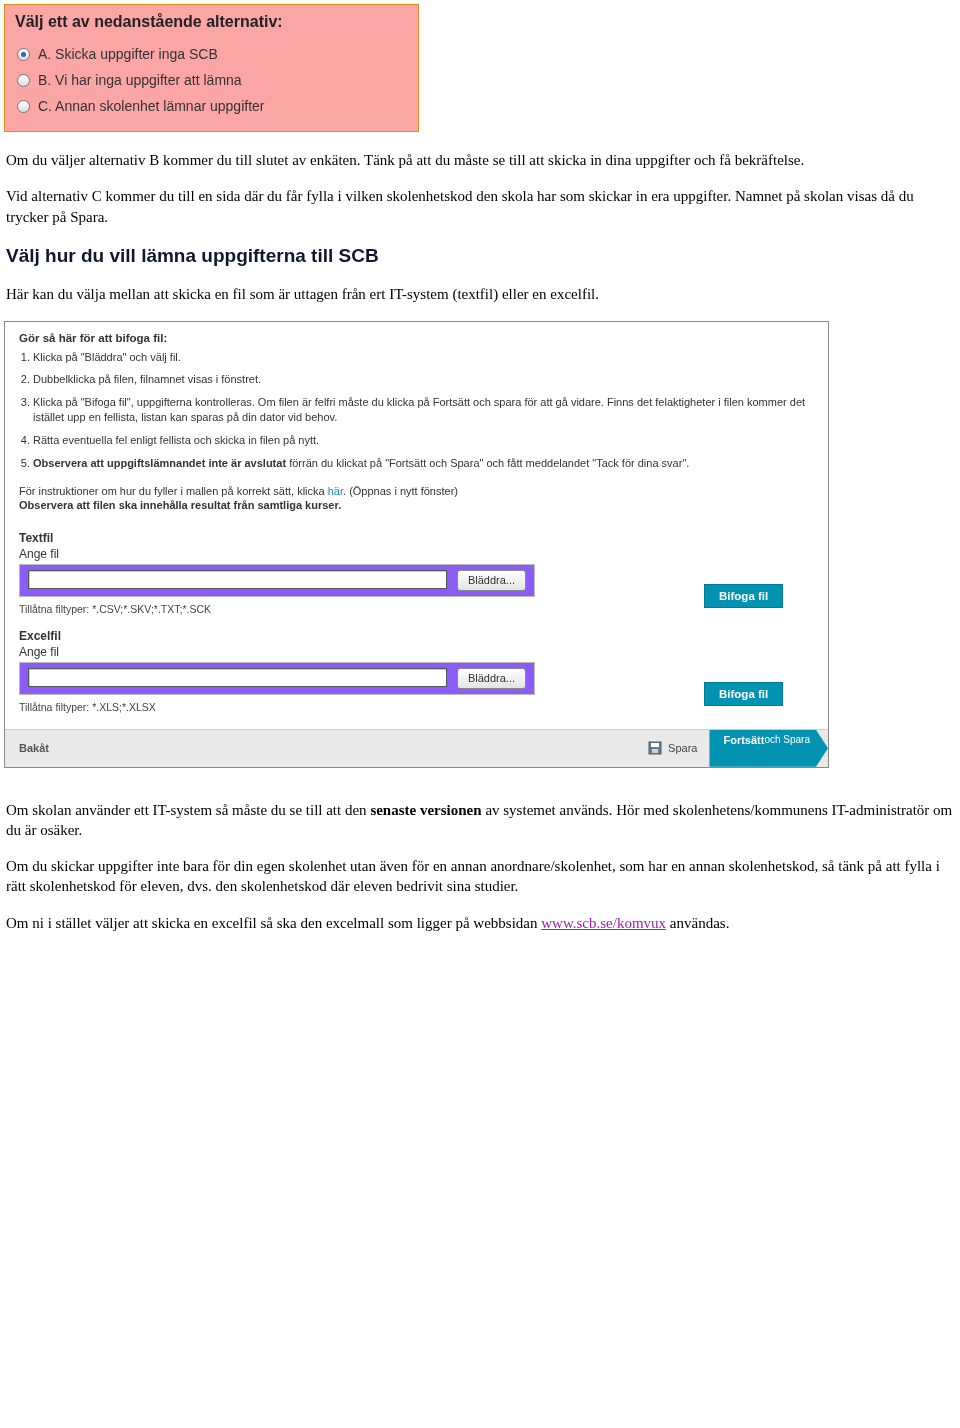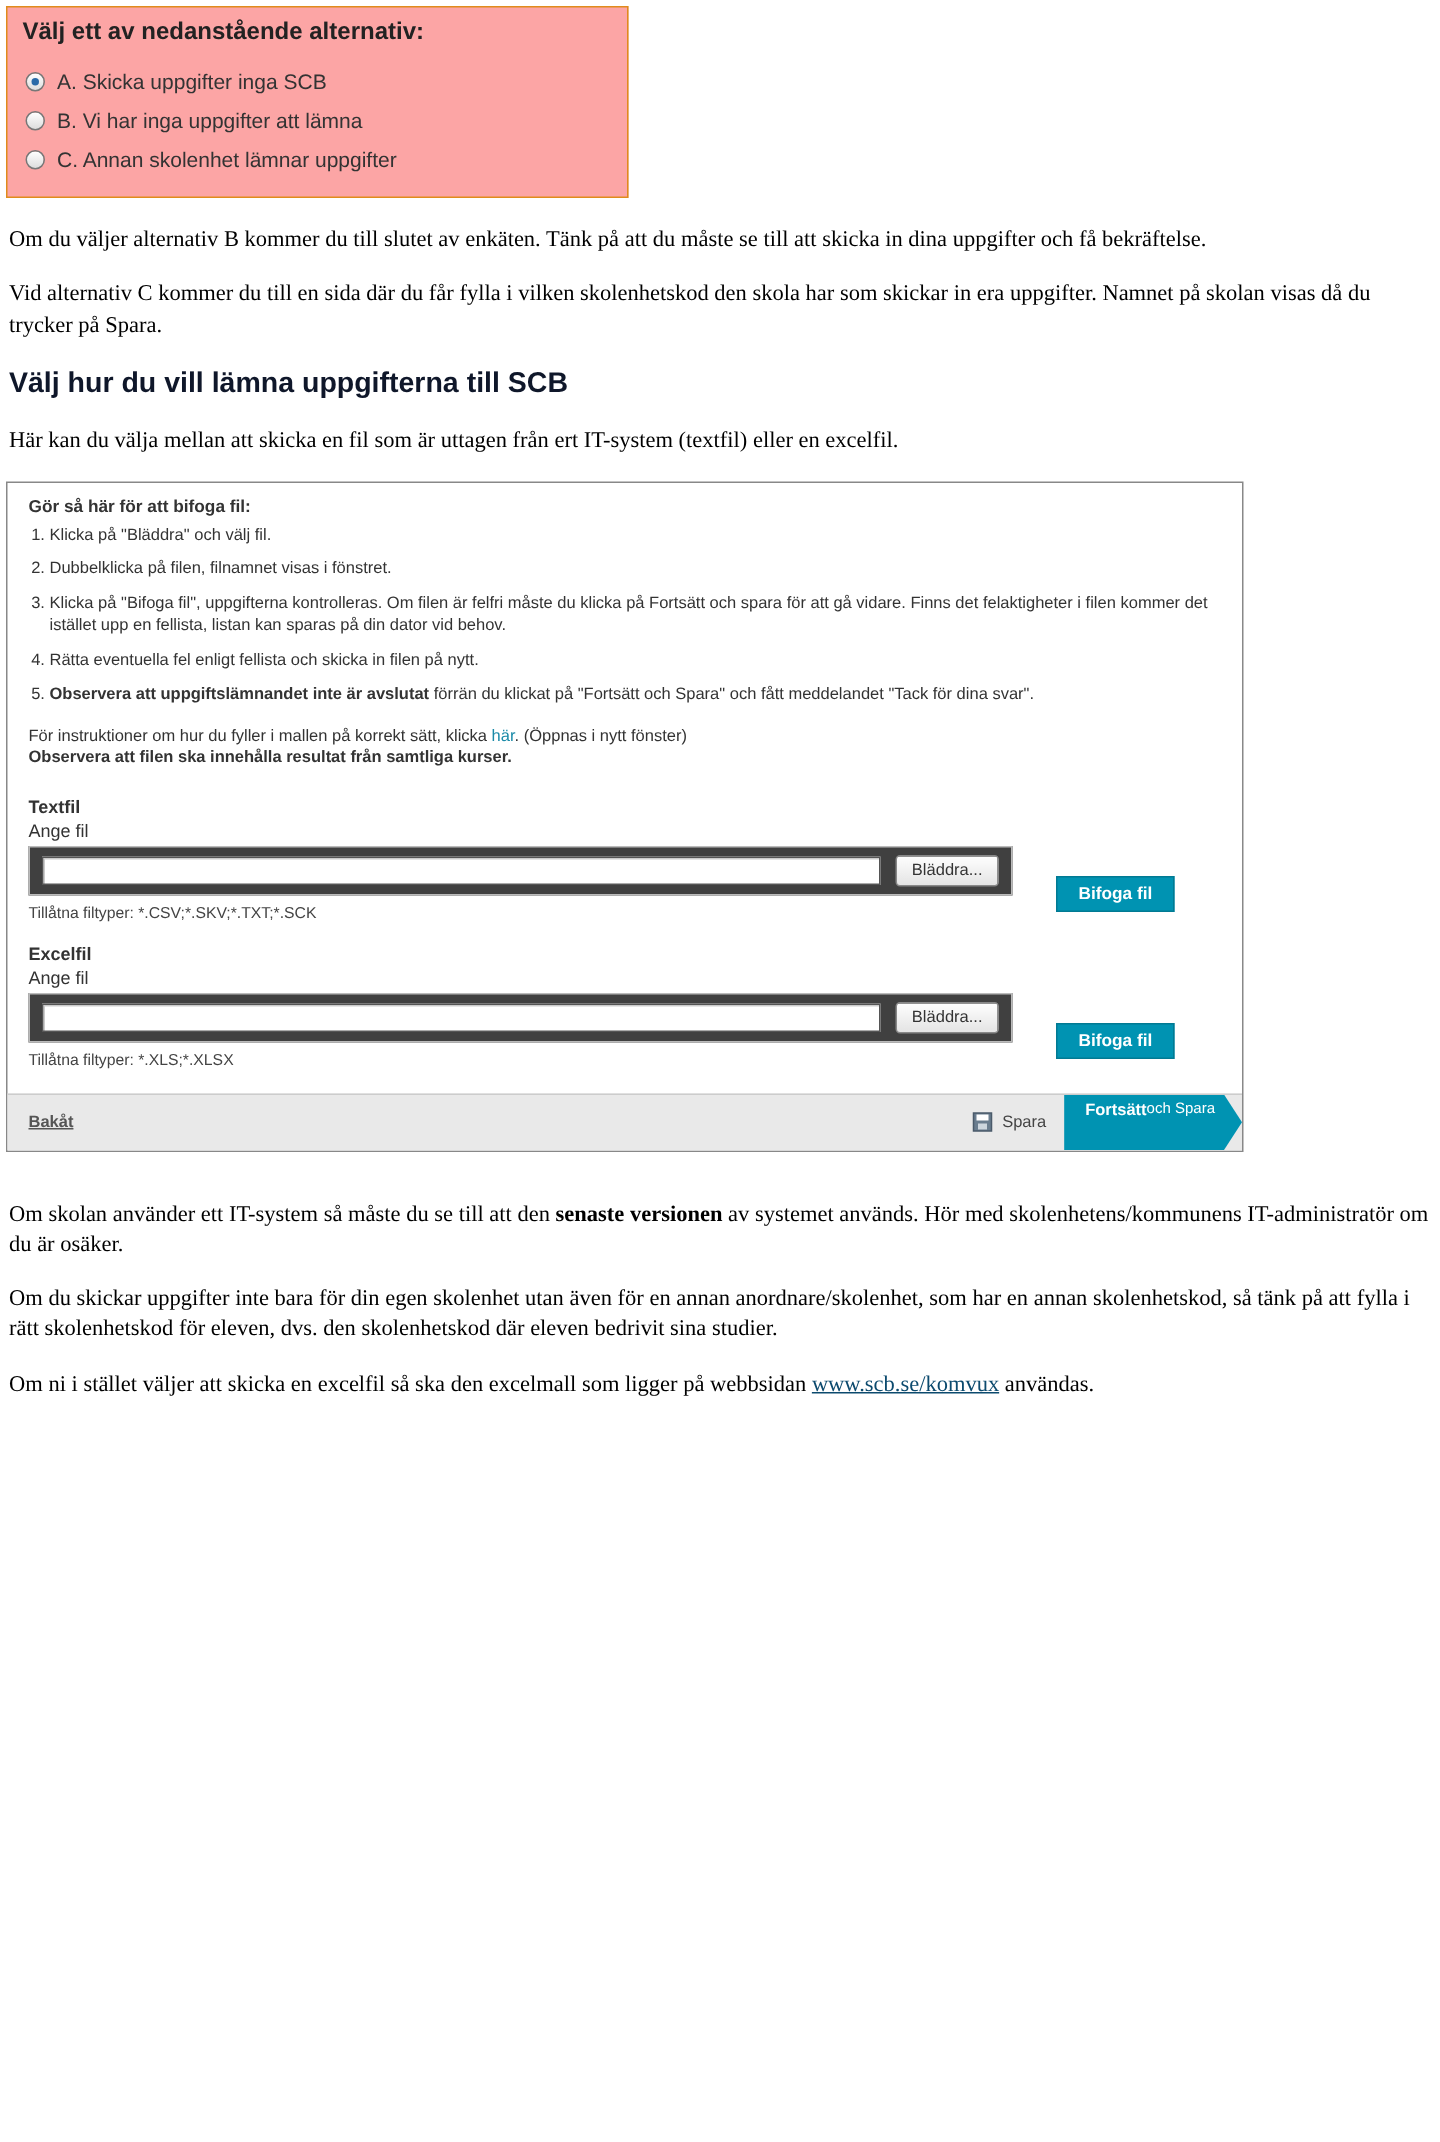--- a/index.html
+++ b/index.html
@@ -84,26 +84,26 @@
   .link { color: #1a8aa8; }
 
   .section-hd {
     font-weight: bold;
     font-size: 12px;
     margin: 12px 0 2px 0;
   }
   .sub-label { font-size: 12px; margin-bottom: 3px; }
   .file-row {
     border: 1px solid #bbb;
-    background: #404040;
+    background: #8b5cf6;
     padding: 5px 8px;
     display: flex;
-    align-items: center;
+    align-items: flex-start;
     gap: 10px;
-    width: 656px;
+    width: 516px;
     position: relative;
   }
   .file-input {
     flex: 1;
     height: 19px;
     background: #fff;
     border: 1px solid #555;
     box-shadow: inset 1px 1px 0 #0003;
   }
   .browse-btn {
@@ -144,21 +144,20 @@
     display: flex;
     align-items: stretch;
     font-size: 11px;
   }
   .back-btn {
     padding: 0 14px;
     display: flex; align-items: center;
     color: #555;
     cursor: pointer;
     font-weight: bold;
-    text-decoration: underline;
   }
   .footer-spacer { flex: 1; }
   .save-area {
     display: flex; align-items: center;
     gap: 6px; padding-right: 12px;
     color: #444;
   }
   .disk-icon {
     width: 14px; height: 14px;
     display: inline-block;
@@ -173,21 +172,21 @@
     flex-direction: row;
     justify-content: center;
     line-height: 1.1;
     font-weight: bold;
     position: relative;
     clip-path: polygon(0 0, calc(100% - 12px) 0, 100% 50%, calc(100% - 12px) 100%, 0 100%);
   }
   .continue-btn .sub { font-weight: normal; font-size: 10px; }
 
   .doc .bold { font-weight: bold; }
-  .doc a.weblink { color: #0c4a6e; text-decoration: underline; }
+  .doc a.weblink { color: #a21caf; text-decoration: underline; }
 
 </style>
 </head>
 <body>
 
 <div class="option-box">
   <div class="title">Välj ett av nedanstående alternativ:</div>
   <div class="option-row">
     <span class="radio sel"></span>
     <span>A. Skicka uppgifter inga SCB</span>

